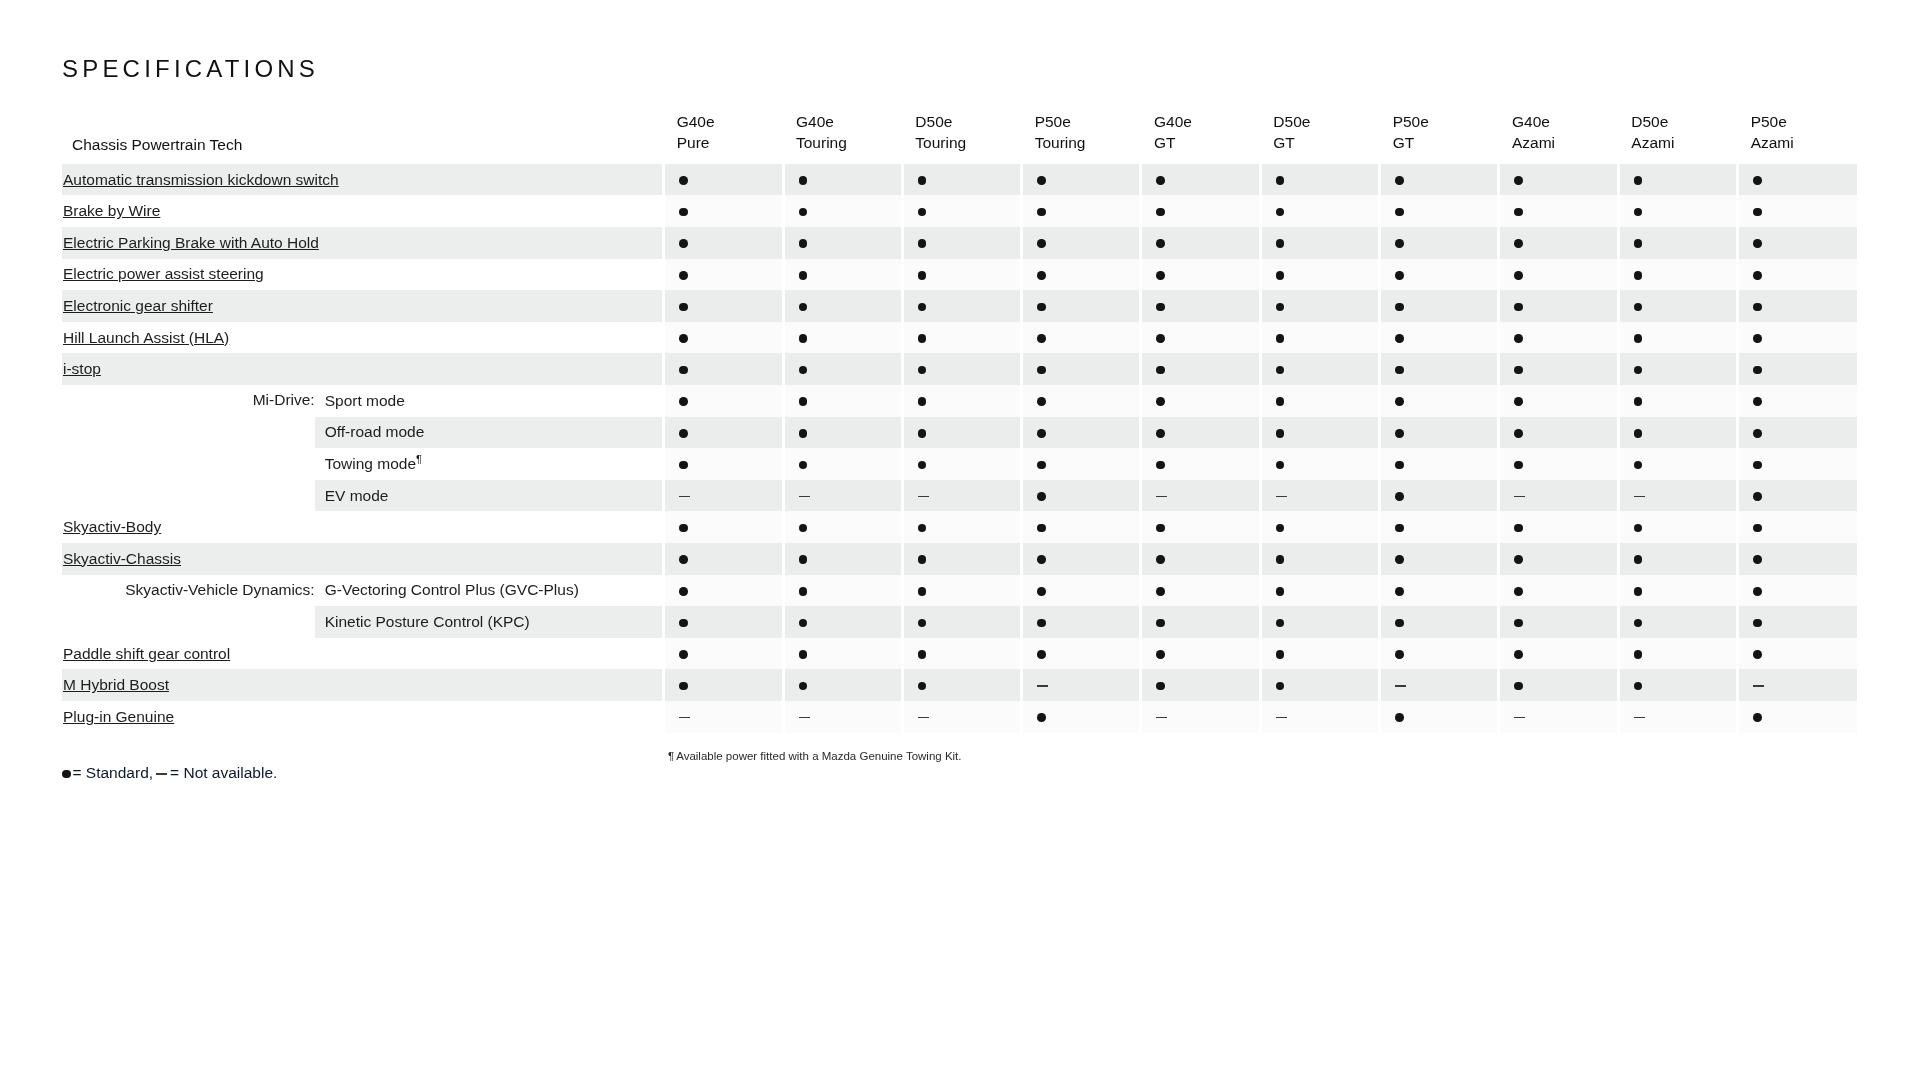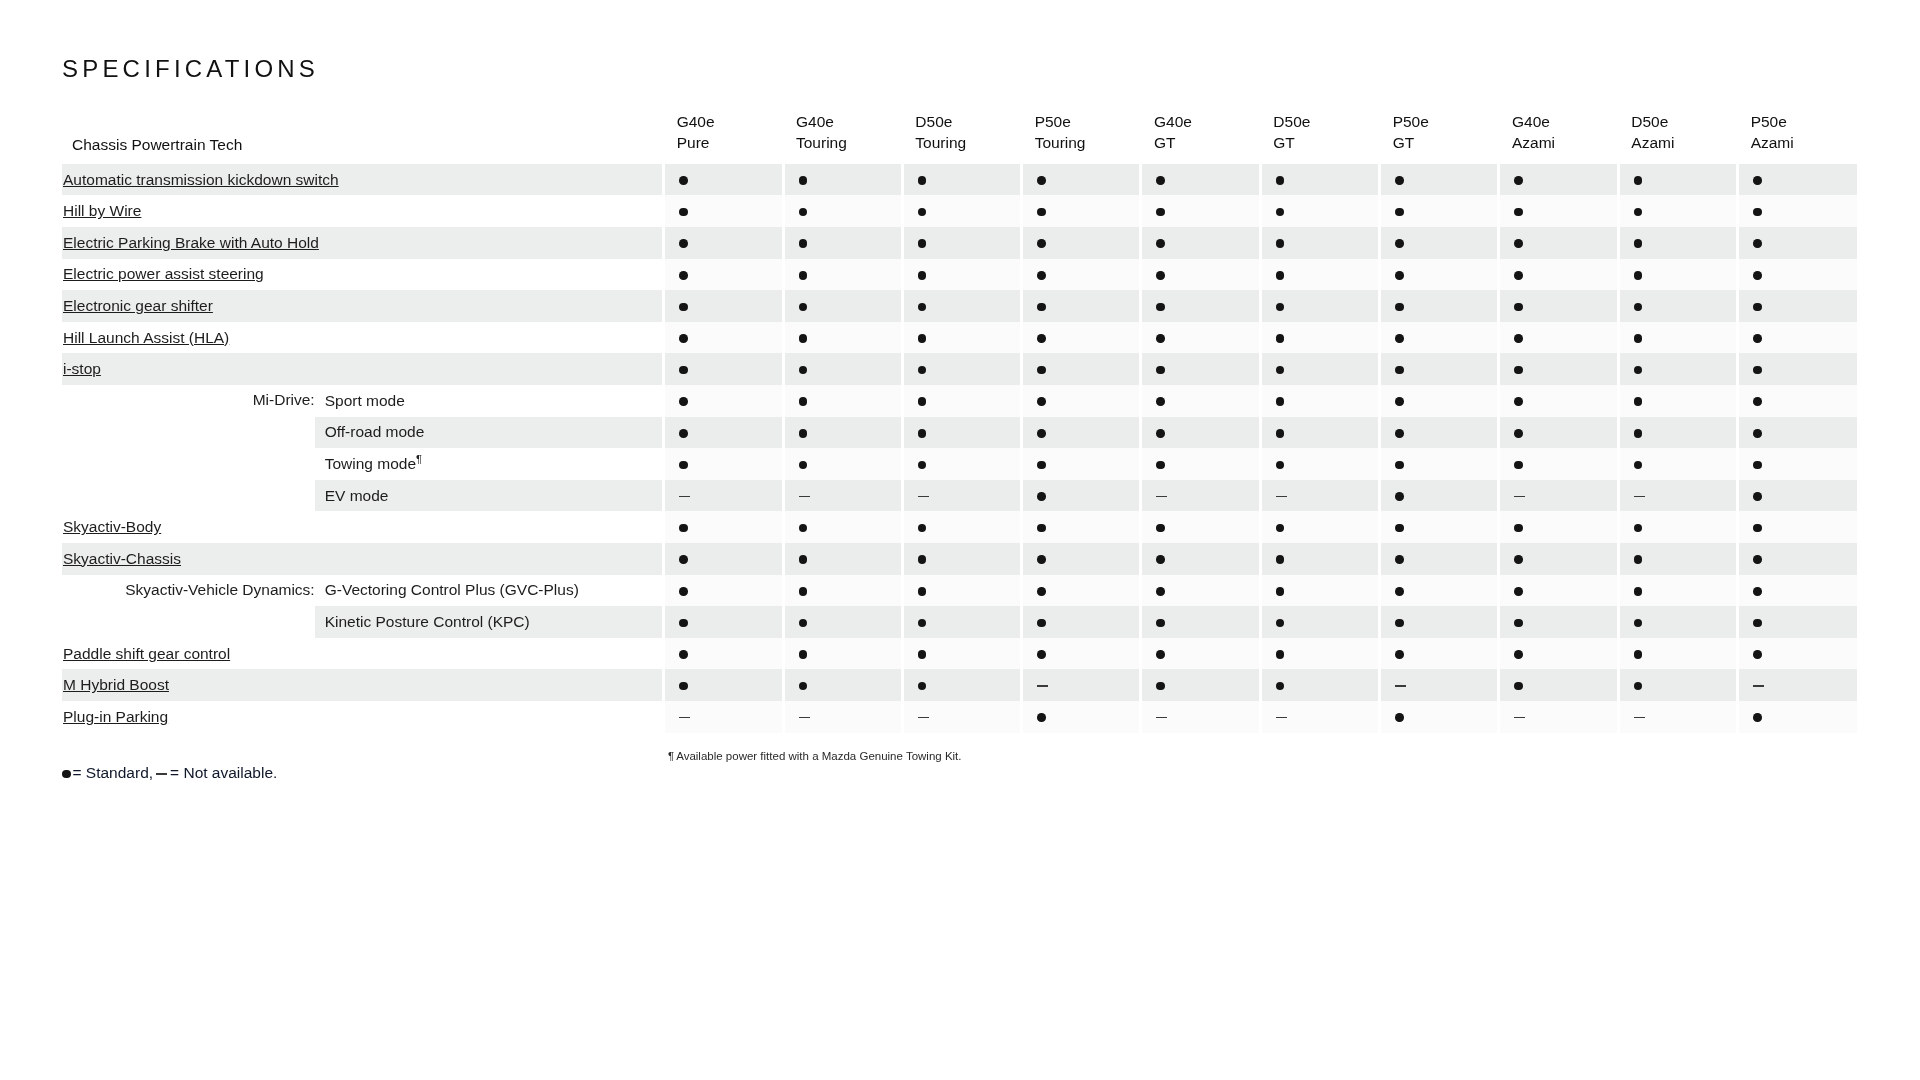--- a/index.html
+++ b/index.html
@@ -194,21 +194,21 @@
             <td class="cell-var"><span class="mark-dot"></span></td>
             <td class="cell-var"><span class="mark-dot"></span></td>
             <td class="cell-var"><span class="mark-dot"></span></td>
             <td class="cell-var"><span class="mark-dot"></span></td>
             <td class="cell-var"><span class="mark-dot"></span></td>
             <td class="cell-var"><span class="mark-dot"></span></td>
             <td class="cell-var"><span class="mark-dot"></span></td>
             <td class="cell-var"><span class="mark-dot"></span></td>
           </tr>
           <tr>
-            <td class="cell-label cell-label" colspan="2">Hill by Wire</td>
+            <td class="cell-label cell-label" colspan="2">Brake by Wire</td>
             <td class="cell-var"><span class="mark-dot"></span></td>
             <td class="cell-var"><span class="mark-dot"></span></td>
             <td class="cell-var"><span class="mark-dot"></span></td>
             <td class="cell-var"><span class="mark-dot"></span></td>
             <td class="cell-var"><span class="mark-dot"></span></td>
             <td class="cell-var"><span class="mark-dot"></span></td>
             <td class="cell-var"><span class="mark-dot"></span></td>
             <td class="cell-var"><span class="mark-dot"></span></td>
             <td class="cell-var"><span class="mark-dot"></span></td>
             <td class="cell-var"><span class="mark-dot"></span></td>
@@ -404,21 +404,21 @@
             <td class="cell-var"><span class="mark-dot"></span></td>
             <td class="cell-var"><span class="mark-dash"></span></td>
             <td class="cell-var"><span class="mark-dot"></span></td>
             <td class="cell-var"><span class="mark-dot"></span></td>
             <td class="cell-var"><span class="mark-dash"></span></td>
             <td class="cell-var"><span class="mark-dot"></span></td>
             <td class="cell-var"><span class="mark-dot"></span></td>
             <td class="cell-var"><span class="mark-dash"></span></td>
           </tr>
           <tr>
-            <td class="cell-label cell-label" colspan="2">Plug-in Parking</td>
+            <td class="cell-label cell-label" colspan="2">Plug-in Genuine</td>
             <td class="cell-var"><span class="mark-dash"></span></td>
             <td class="cell-var"><span class="mark-dash"></span></td>
             <td class="cell-var"><span class="mark-dash"></span></td>
             <td class="cell-var"><span class="mark-dot"></span></td>
             <td class="cell-var"><span class="mark-dash"></span></td>
             <td class="cell-var"><span class="mark-dash"></span></td>
             <td class="cell-var"><span class="mark-dot"></span></td>
             <td class="cell-var"><span class="mark-dash"></span></td>
             <td class="cell-var"><span class="mark-dash"></span></td>
             <td class="cell-var"><span class="mark-dot"></span></td>

